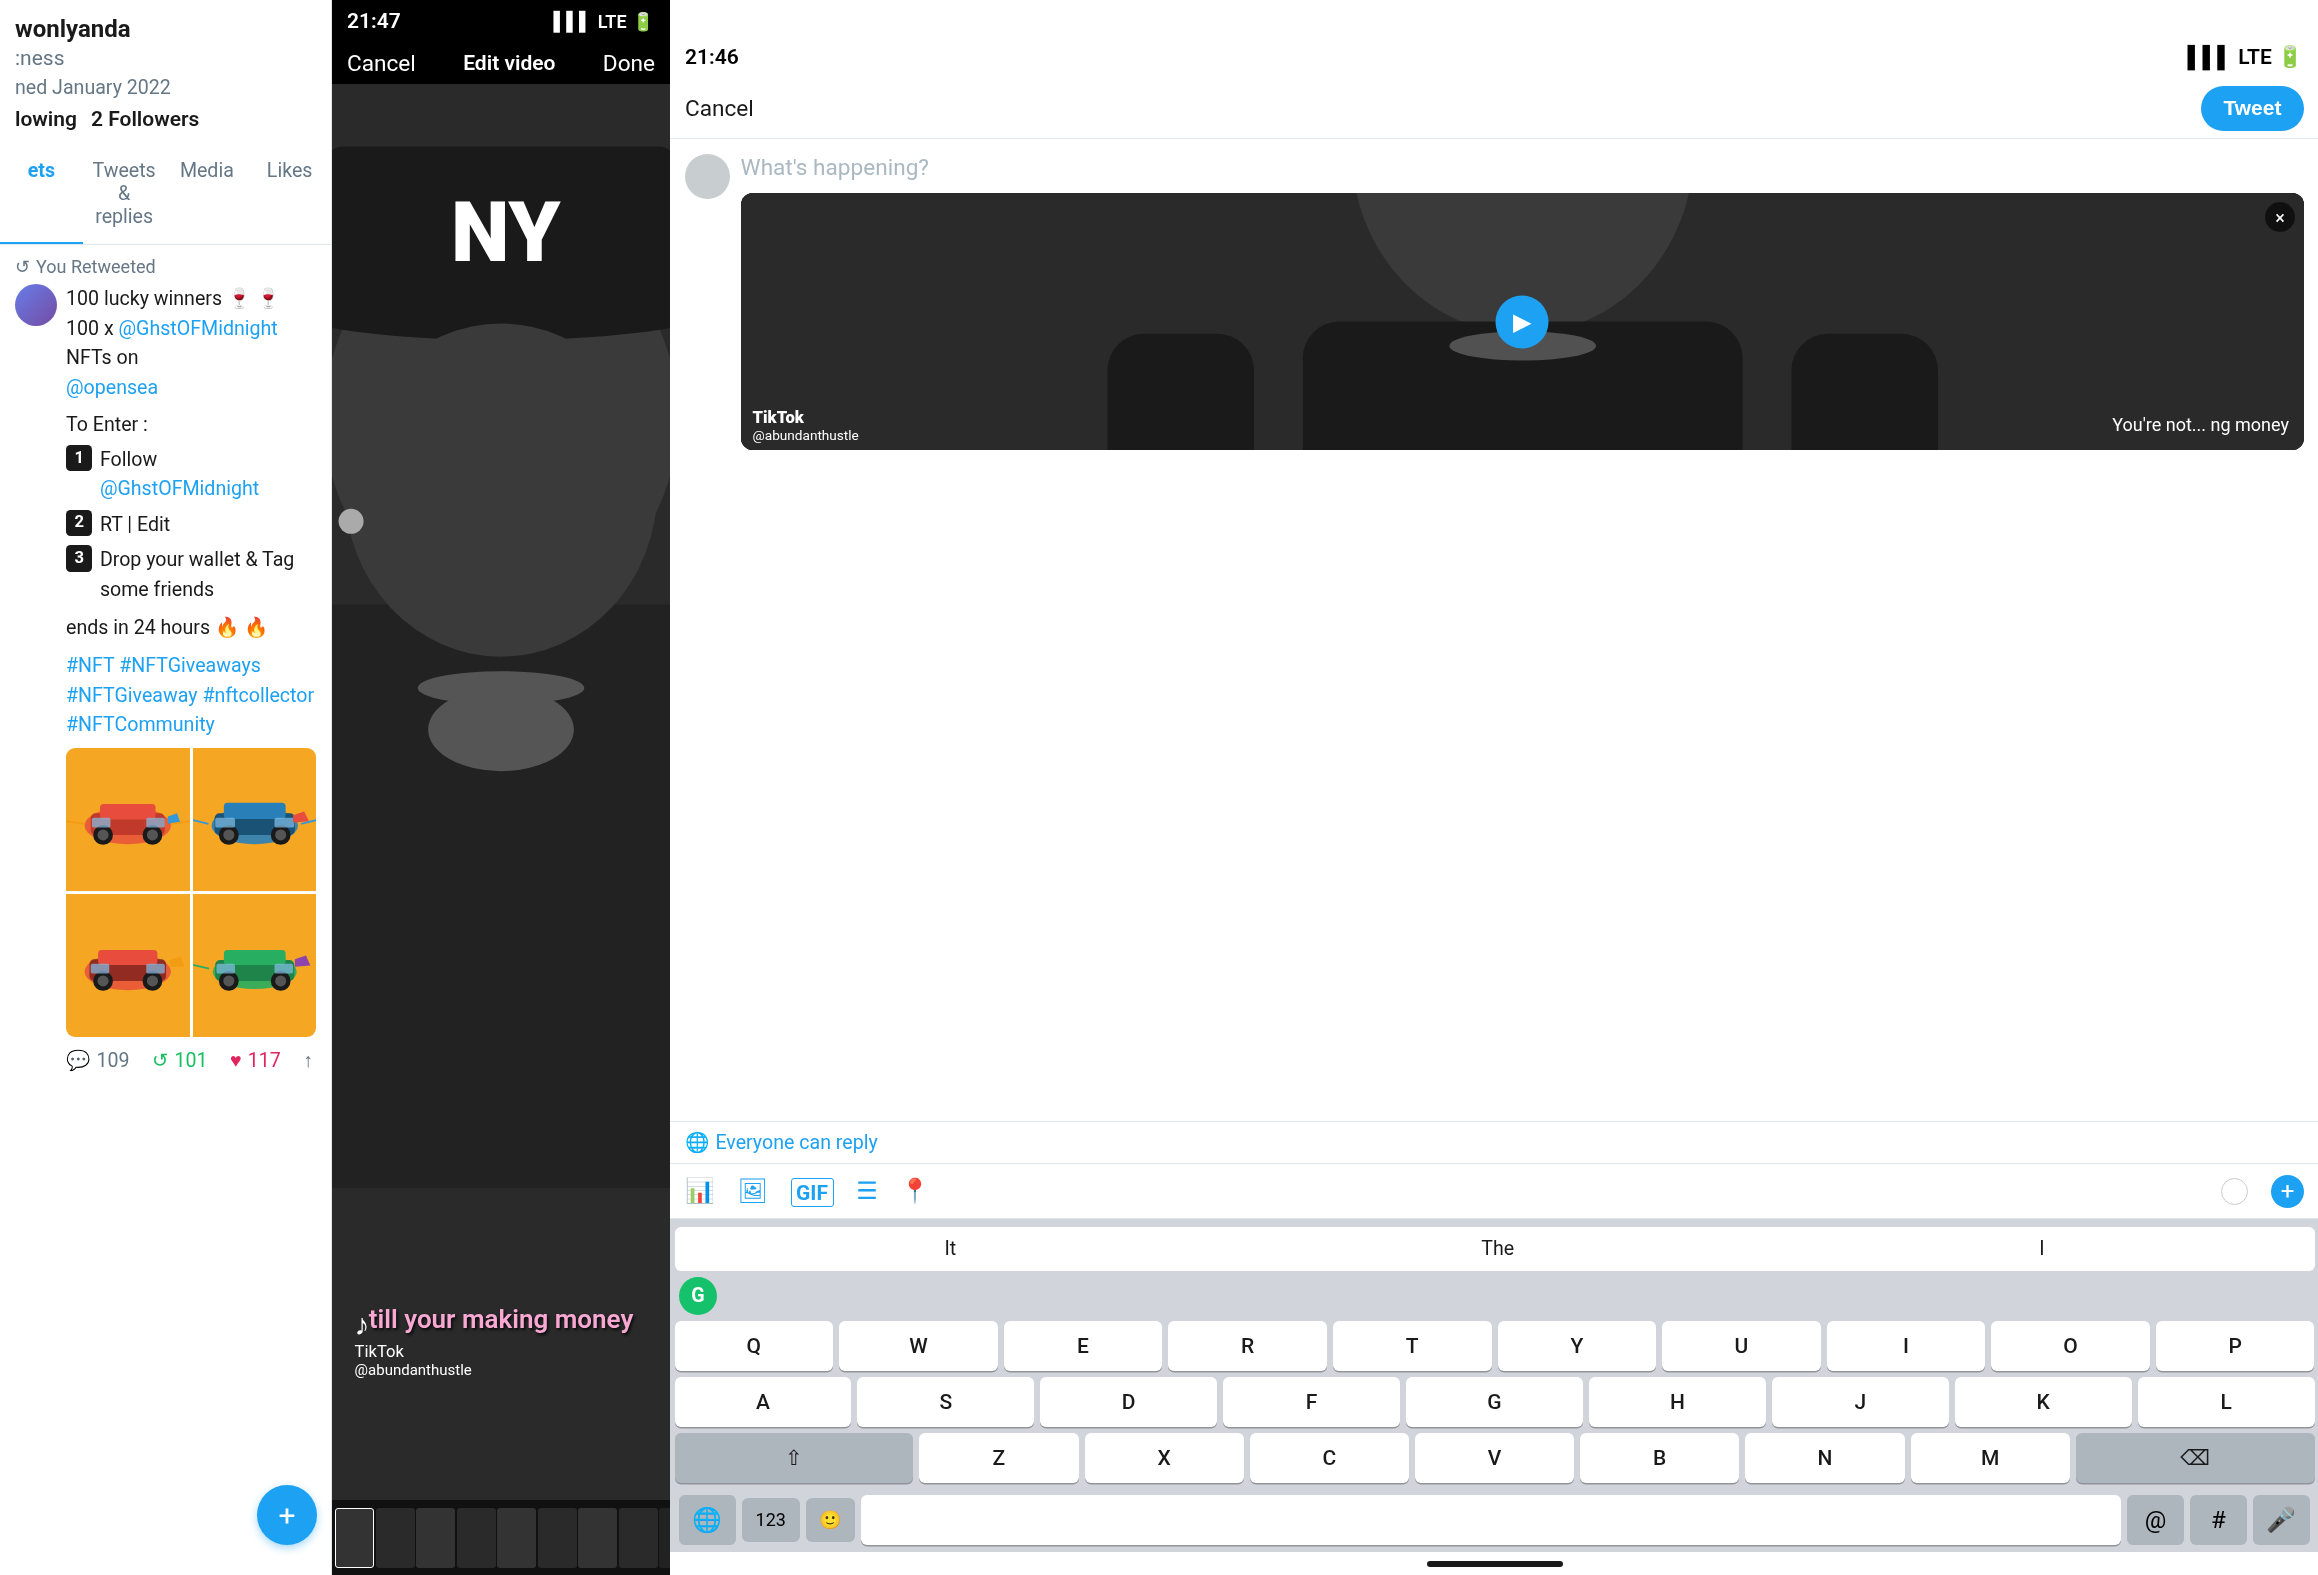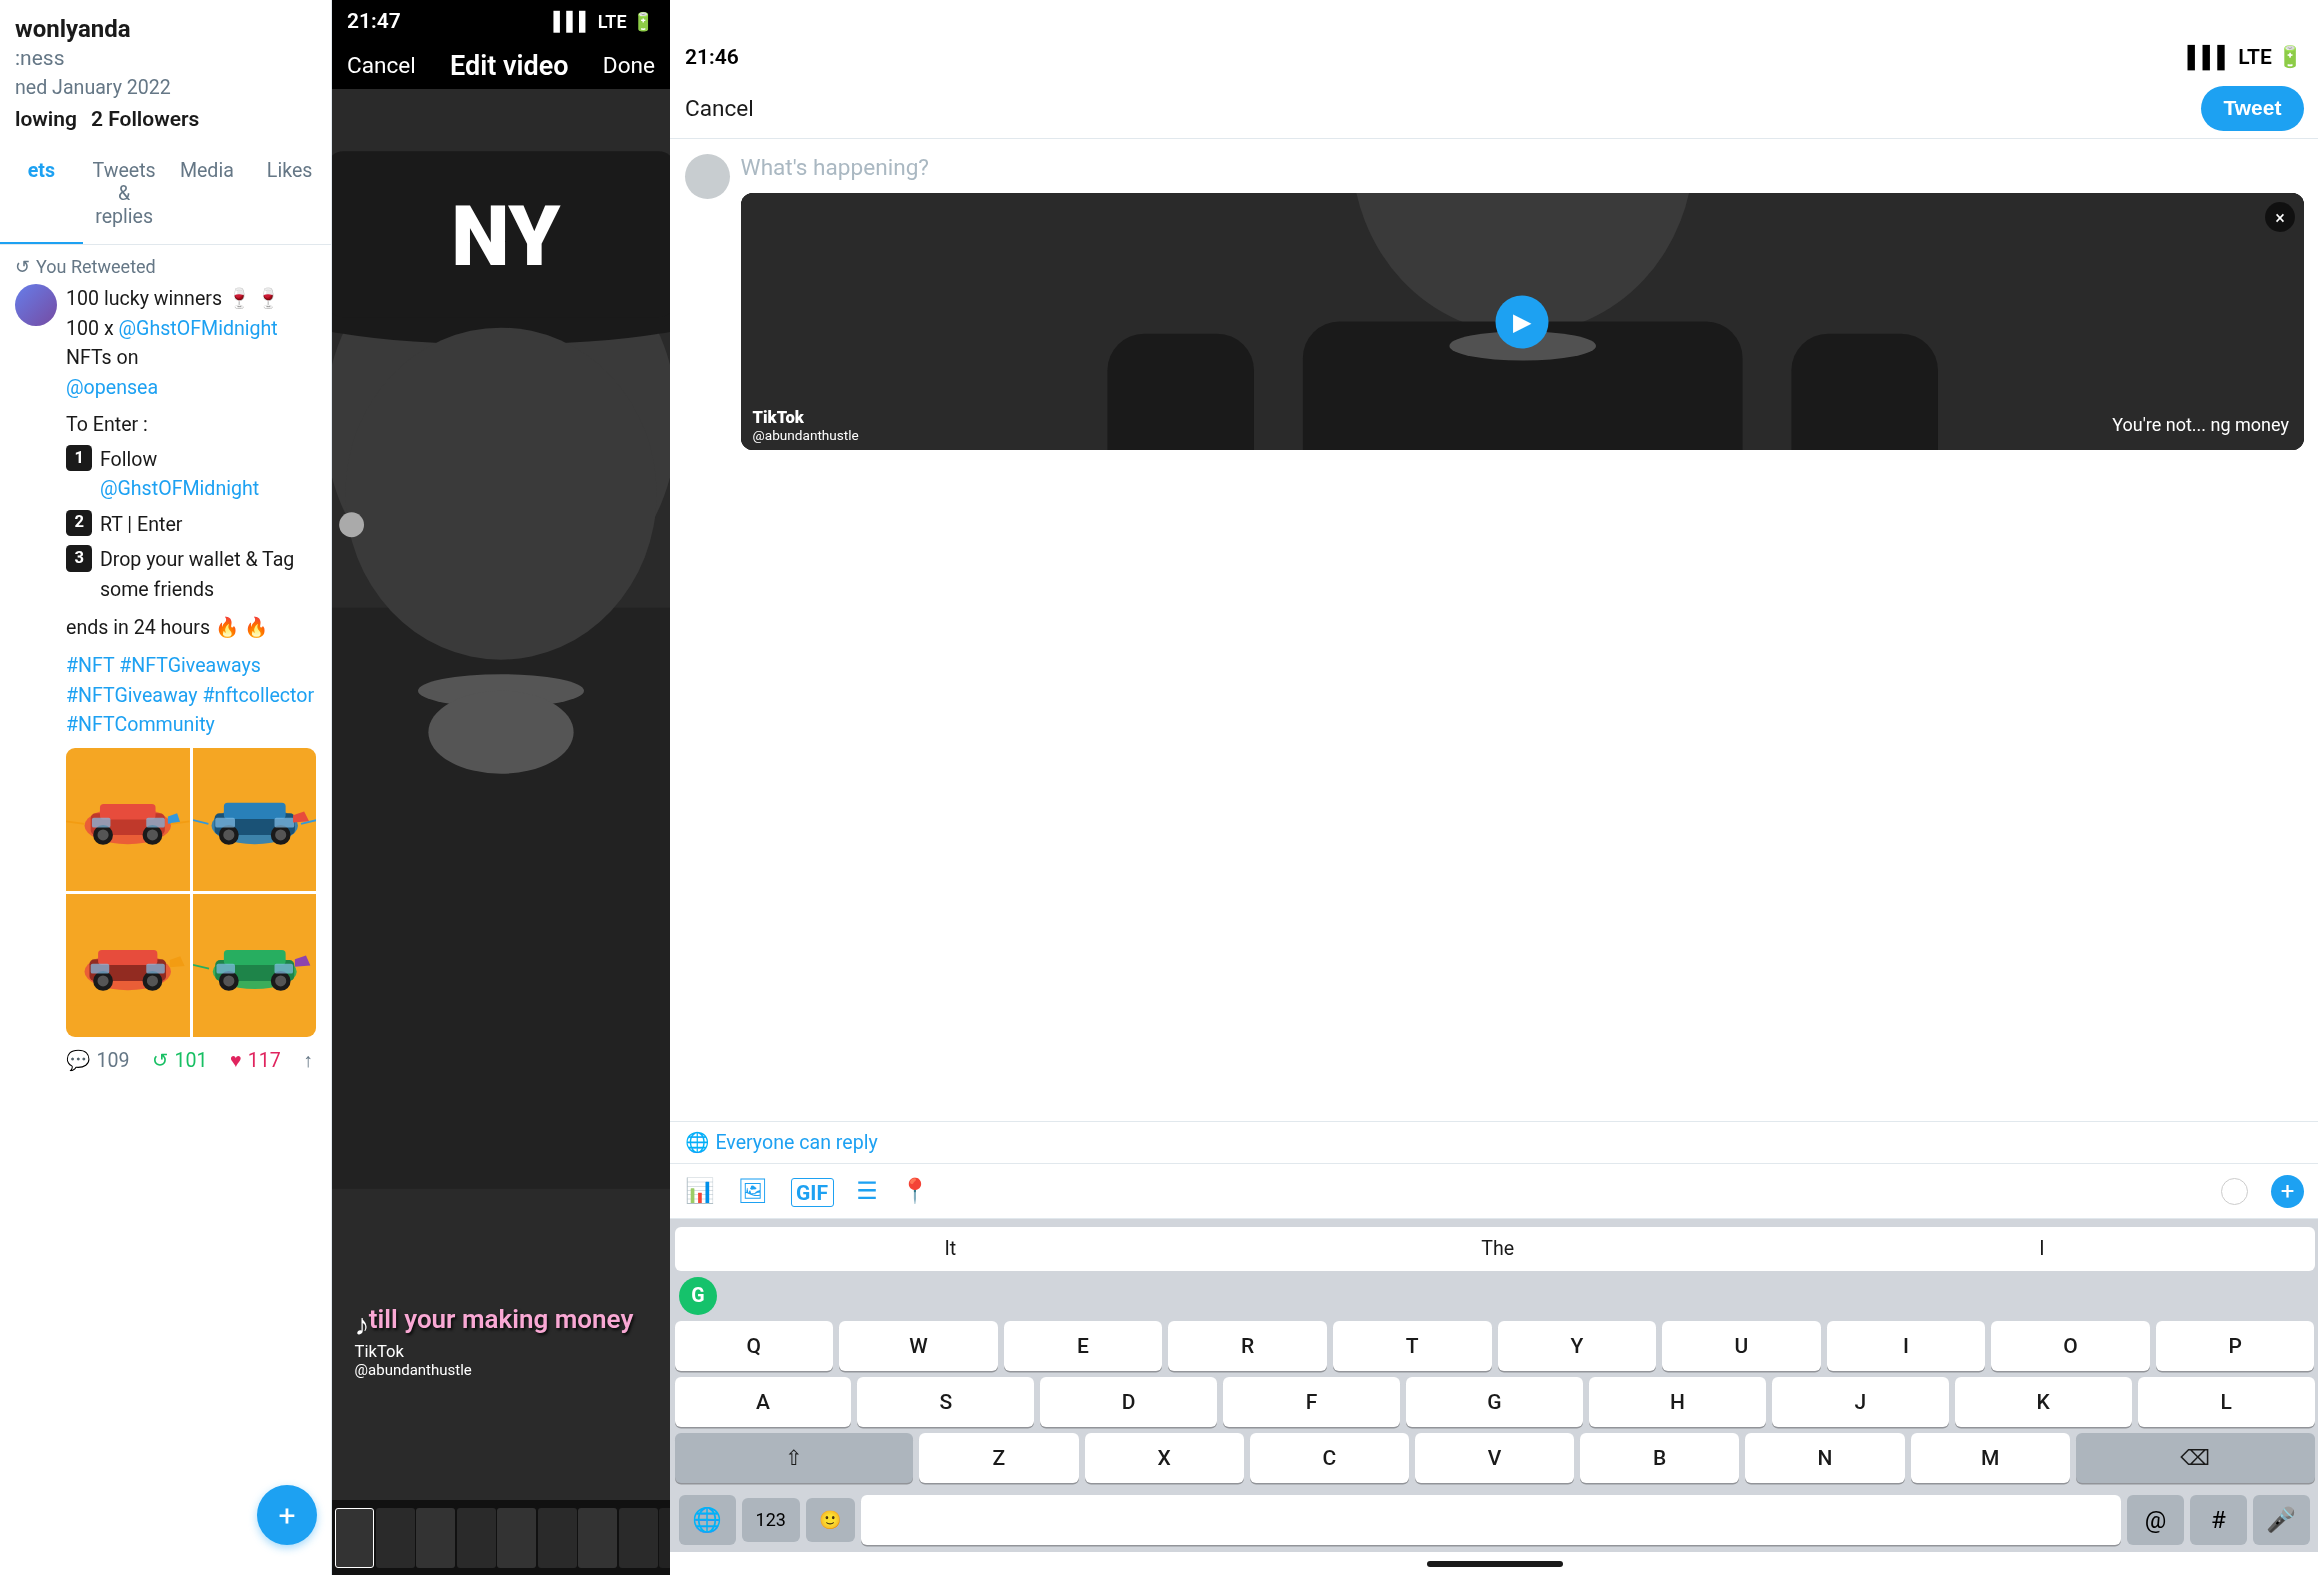--- a/index.html
+++ b/index.html
@@ -282,21 +282,21 @@
       color: #fff;
     }
 
     .video-cancel, .video-done {
       font-size: 22.6px;
       color: #fff;
       cursor: pointer;
     }
 
     .video-title {
-      font-size: 27px;
+      font-size: 21px;
       font-weight: 600;
       color: #fff;
     }
 
     .video-main {
       flex: 1;
       position: relative;
       overflow: hidden;
     }
 
@@ -700,21 +700,21 @@
               <div style="margin-bottom:6px;">To Enter :</div>
               <div class="list-item">
                 <span class="list-num">1</span>
                 <span>
                   <span>Follow </span>
                   <span class="mention">@GhstOFMidnight</span>
                 </span>
               </div>
               <div class="list-item">
                 <span class="list-num">2</span>
-                <span>RT | Enter</span>
+                <span>RT | Edit</span>
               </div>
               <div class="list-item">
                 <span class="list-num">3</span>
                 <span>Drop your wallet &amp; Tag some friends</span>
               </div>
             </div>
 
             <div class="ends-line">ends in 24 hours 🔥 🔥</div>
 
             <div class="hashtags-line">#NFT #NFTGiveaways #NFTGiveaway #nftcollector #NFTCommunity</div>

